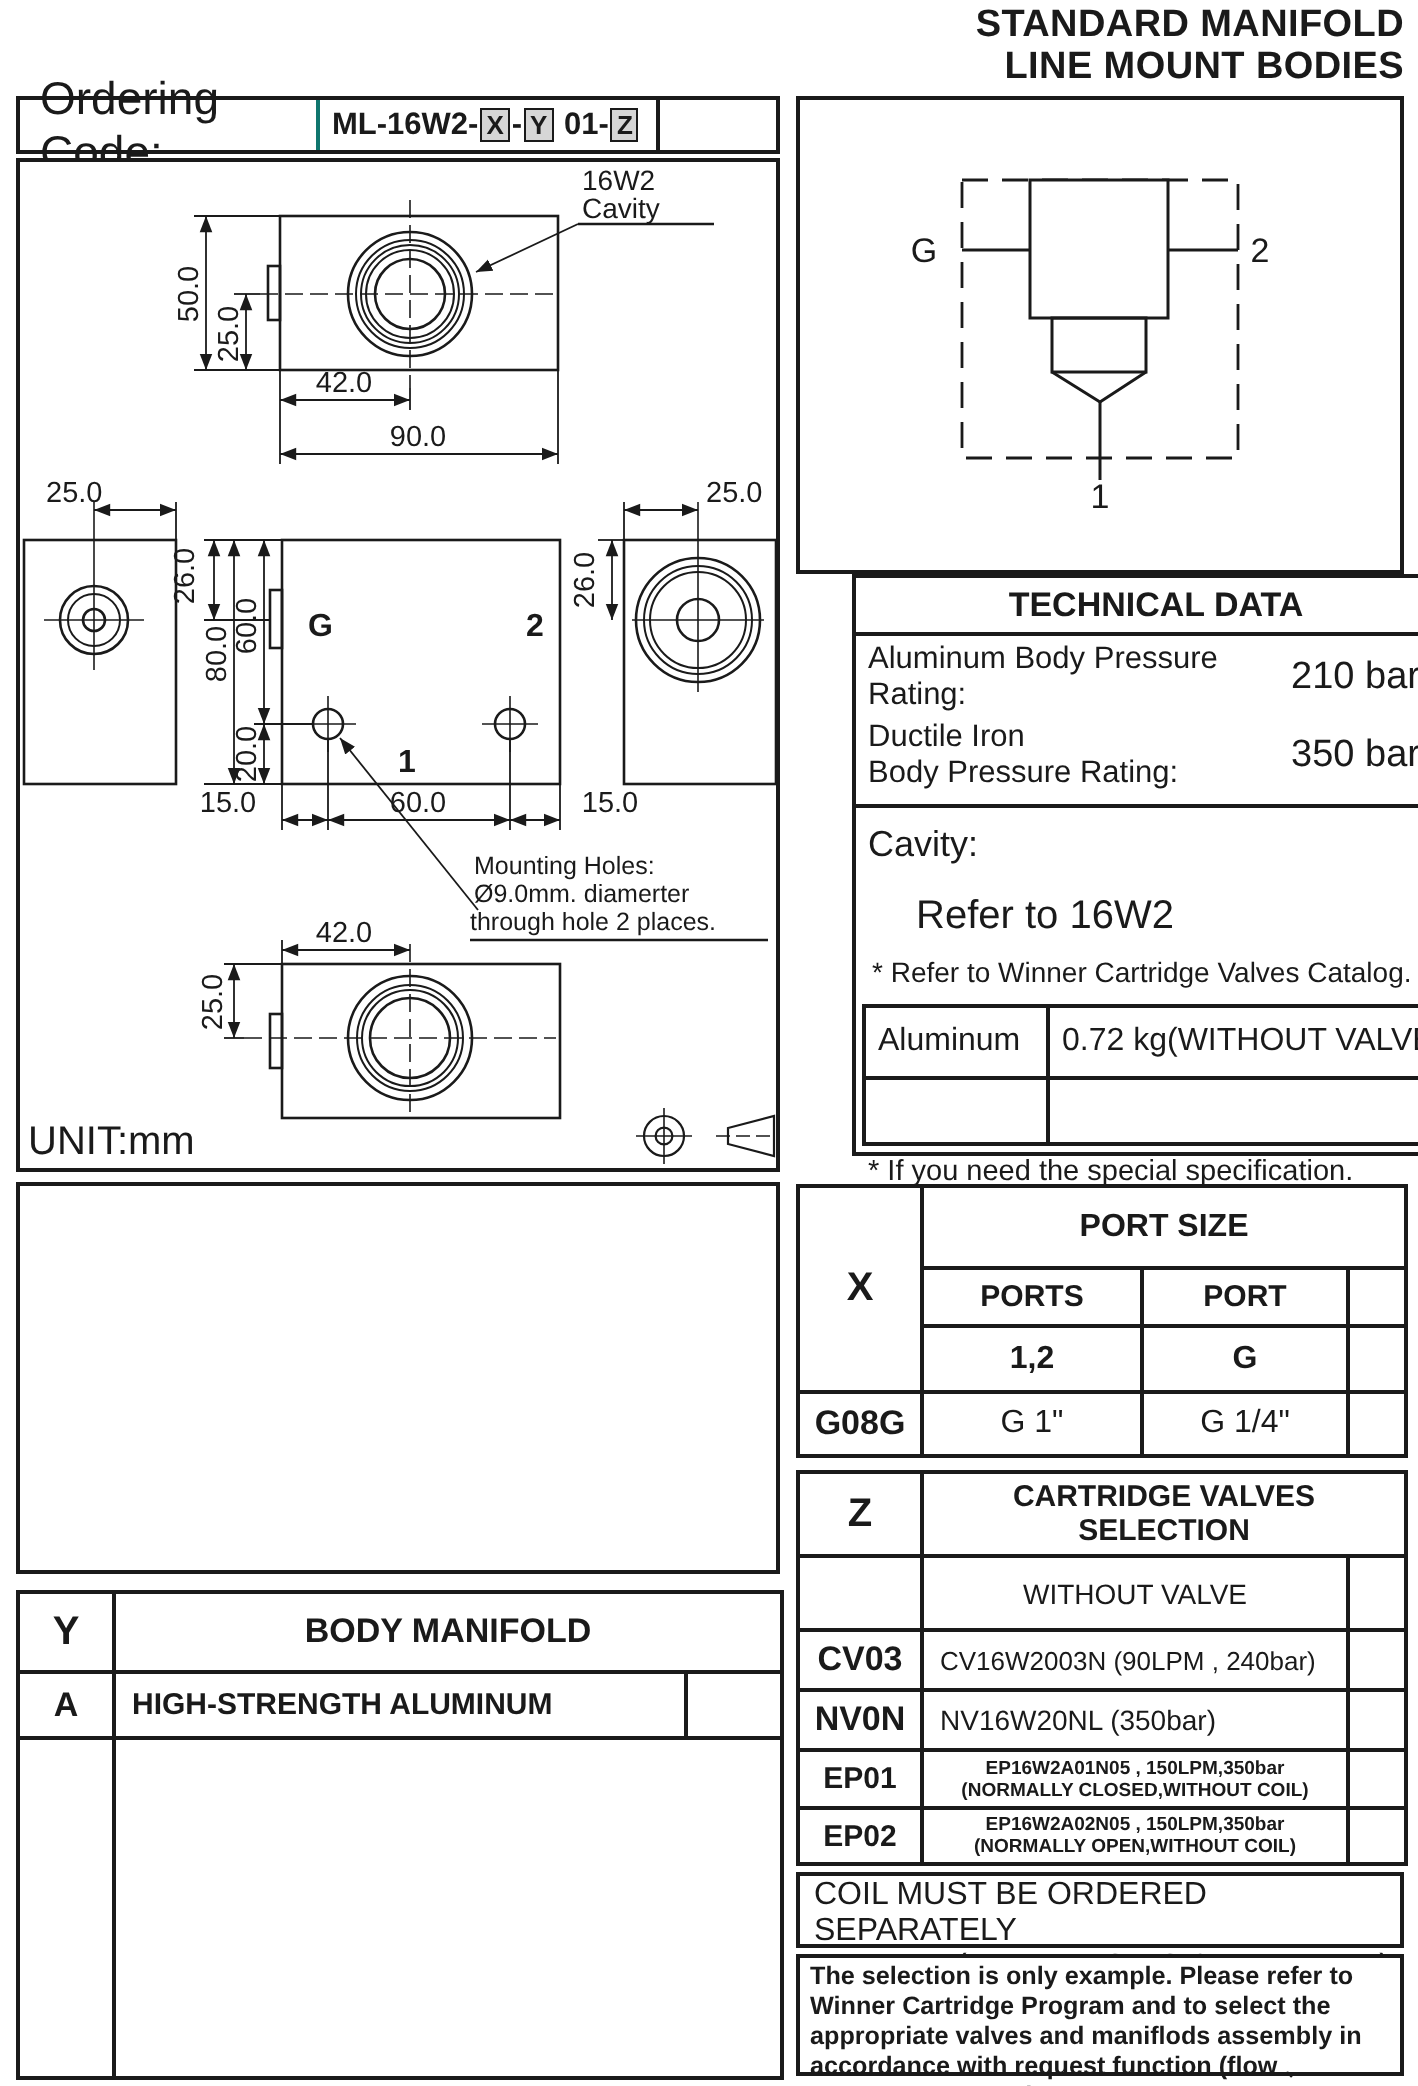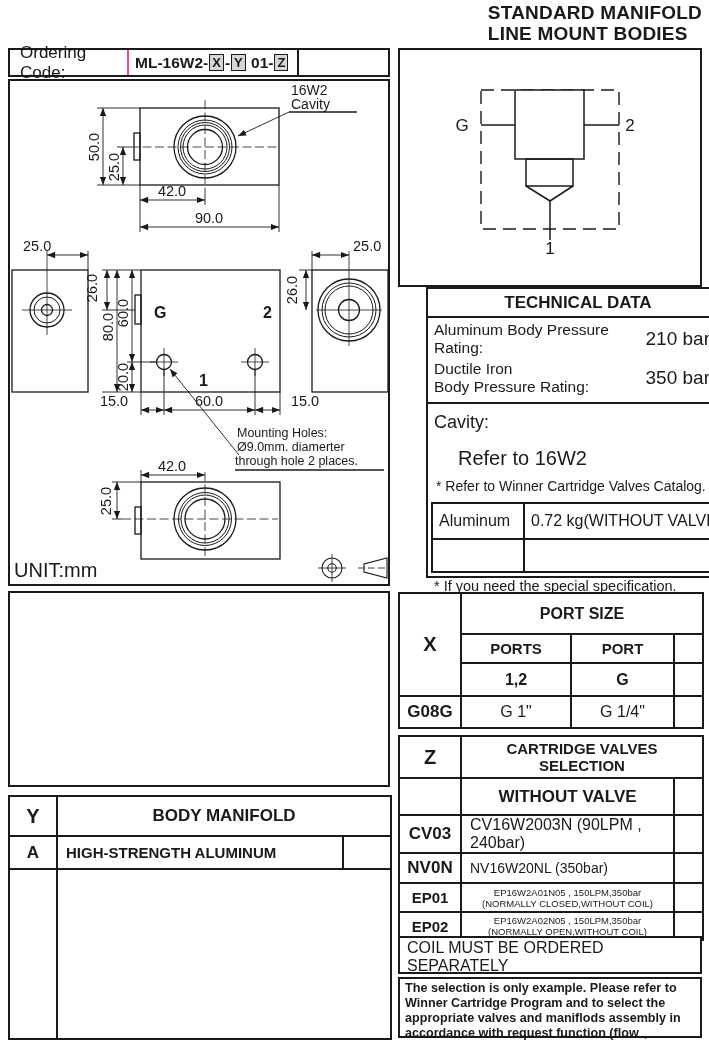--- a/index.html
+++ b/index.html
@@ -5,27 +5,27 @@
   * { margin:0; padding:0; box-sizing:border-box; }
   html,body { background:#ffffff; }
   body {
     width:709px; height:1043px; position:relative;
     font-family:"Liberation Sans", sans-serif; color:#1a1a1a;
     -webkit-font-smoothing:antialiased;
   }
   .box { position:absolute; border:2px solid #1a1a1a; background:#fff; }
 
   
-  .doc-title { position:absolute; top:2px; right:7px; text-align:left;
+  .doc-title { position:absolute; top:2px; right:7px; text-align:right;
     font-weight:bold; font-size:19px; line-height:21px; letter-spacing:0.2px; }
 
   
   .order { left:8px; top:48px; width:382px; height:29px; display:flex; align-items:stretch; }
-  .order .c1 { width:119px; border-right:2px solid #ec4899; display:flex; align-items:center;
-    padding-left:10px; font-size:17px; }
+  .order .c1 { width:150px; border-right:2px solid #0f766e; display:flex; align-items:center;
+    padding-left:10px; font-size:23px; }
   .order .c2 { width:170px; border-right:2px solid #1a1a1a; display:flex; align-items:center;
     padding-left:6px; font-weight:bold; font-size:15.5px; white-space:pre; }
   .cbox { display:inline-block; border:1.5px solid #1a1a1a; background:#d6d6d6;
     font-weight:bold; padding:0 2px; line-height:15px; font-size:13px; margin:0 1px; }
 
   
   .drawing { left:8px; top:79px; width:382px; height:507px; }
   .emptybox { left:8px; top:591px; width:382px; height:196px; }
   .schem { left:398px; top:48px; width:304px; height:239px; }
 
@@ -52,23 +52,23 @@
   .wtbl .r1 td { height:36px; }
   .wtbl .r2 td { height:33px; }
   .specnote { padding:5px 0 0 6px; font-size:14.5px; line-height:16px; }
 
   
   table.dt { position:absolute; border-collapse:collapse; table-layout:fixed; background:#fff; }
   table.dt td { border:2px solid #1a1a1a; text-align:center; vertical-align:middle;
     overflow:hidden; padding:0; }
   .b { font-weight:bold; }
   .f20 { font-size:20px; } .f17 { font-size:17px; } .f16 { font-size:16px; }
-  .f15 { font-size:15px; } .f19 { font-size:17px;font-weight:bold; } .f13 { font-size:16px; }
+  .f15 { font-size:15px; } .f19 { font-size:14px; } .f13 { font-size:13px; }
   .f14 { font-size:14px; }
-  .eptxt { font-size:9.5px; line-height:11px; font-weight:normal; text-align:left; padding-left:4px; }
+  .eptxt { font-size:9.5px; line-height:11px; font-weight:bold; text-align:left; padding-left:4px; }
   .lefttxt { text-align:left !important; padding-left:8px !important; }
 
   .ports-tbl { left:398px; top:592px; width:304px; }
   .valves-tbl { left:398px; top:735px; width:304px; }
   .body-tbl { left:8px; top:795px; width:382px; }
 
   
   .coil { left:398px; top:936px; width:304px; height:38px; font-size:16px; line-height:18px;
     padding:1px 5px 0 7px; }
   .coil .l2 { text-align:right; white-space:pre; }

